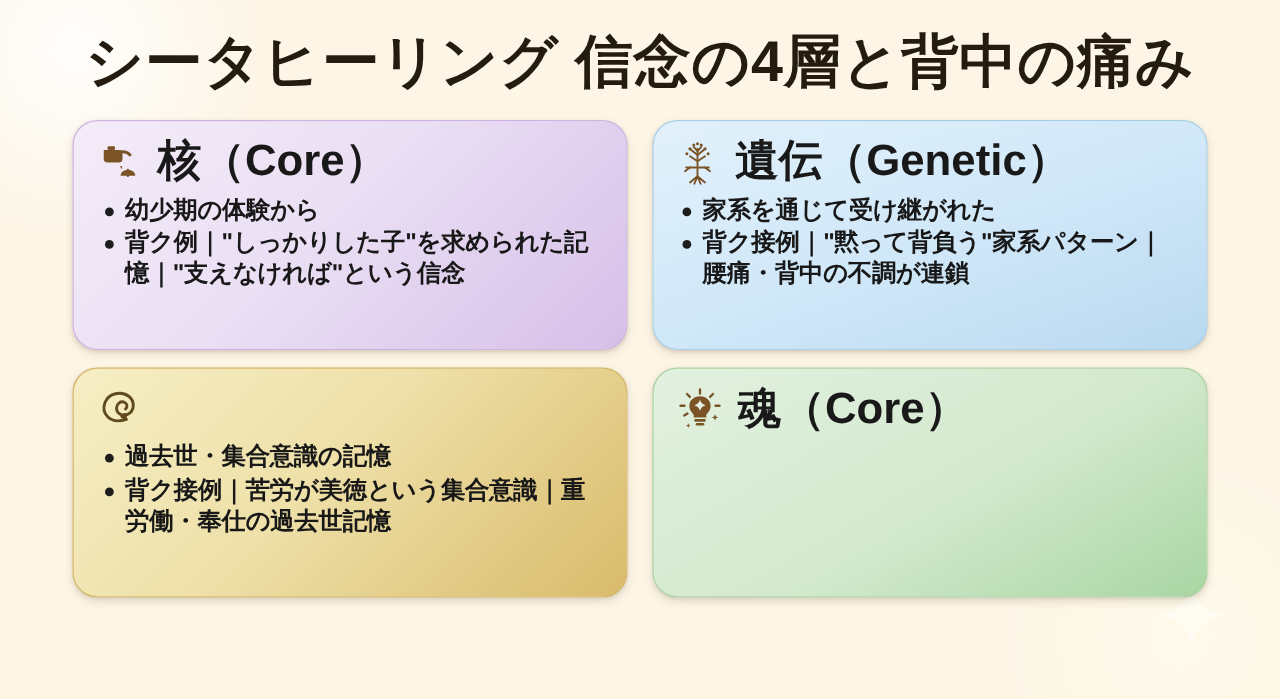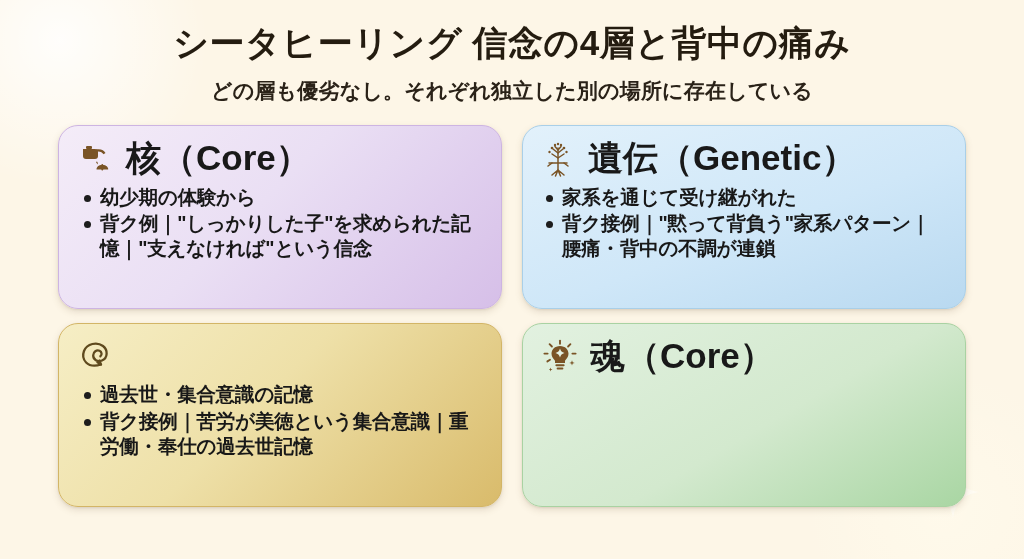--- a/index.html
+++ b/index.html
@@ -52,21 +52,21 @@
     align-items: center;
     z-index: 2;
   }
 
   
   .header {
     text-align: center;
     width: 100%;
   }
   .main-title {
-    font-size: 35px;
+    font-size: 46px;
     font-weight: 700;
     color: #241c10;
     letter-spacing: .5px;
     line-height: 1.18;
     white-space: nowrap;
   }
   .subtitle {
     margin-top: 14px;
     font-size: 21px;
     font-weight: 700;
@@ -185,21 +185,20 @@
 <div class="sparkle" style="right:42px; bottom:38px;">
   <svg width="58" height="58" viewBox="0 0 58 58">
     <path d="M29 3 C31.5 19 39 26.5 55 29 C39 31.5 31.5 39 29 55 C26.5 39 19 31.5 3 29 C19 26.5 26.5 19 29 3 Z" fill="#fffdf6" opacity="0.9"></path>
   </svg>
 </div>
 
 <div class="page">
 
   <div class="header">
     <h1 class="main-title">シータヒーリング 信念の4層と背中の痛み</h1>
-    <p class="subtitle">どの層も優劣なし。それぞれ独立した別の場所に存在している</p>
   </div>
 
   <div class="grid">
 
     <div class="card core">
       <div class="card-head">
         <span class="card-icon">
           <svg width="38" height="38" viewBox="0 0 38 38">
             <g fill="#7a5426">
               <path d="M6 9 h12 a3 3 0 0 1 3 3 v4 a3 3 0 0 1 -3 3 h-9 a3 3 0 0 1 -3 -3 z"></path>

